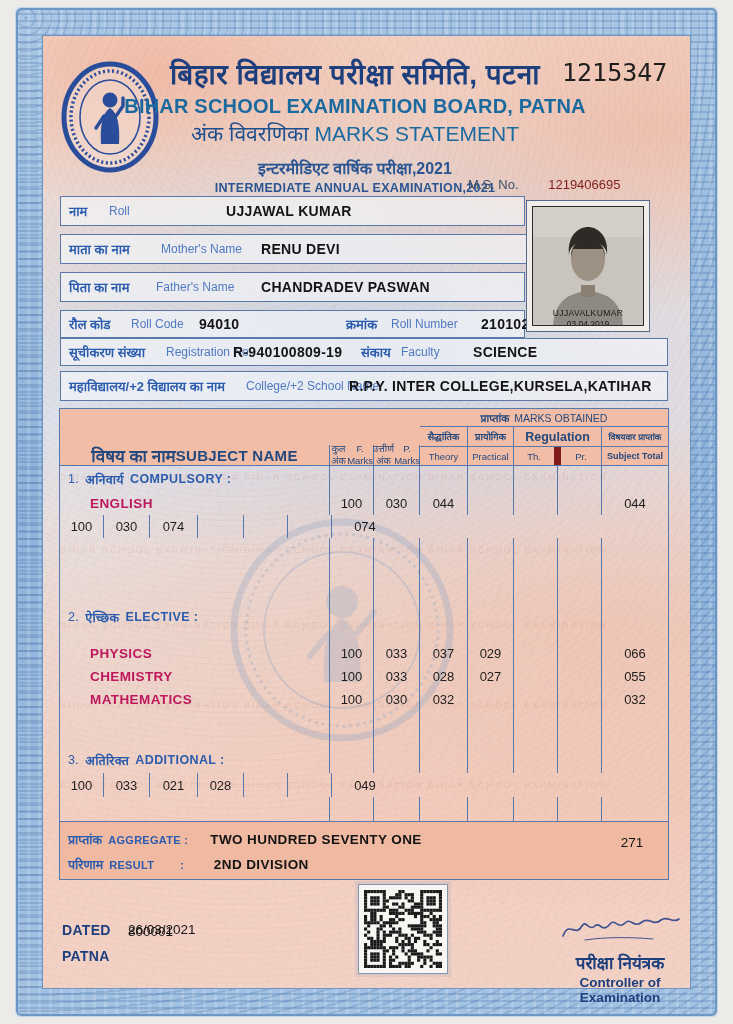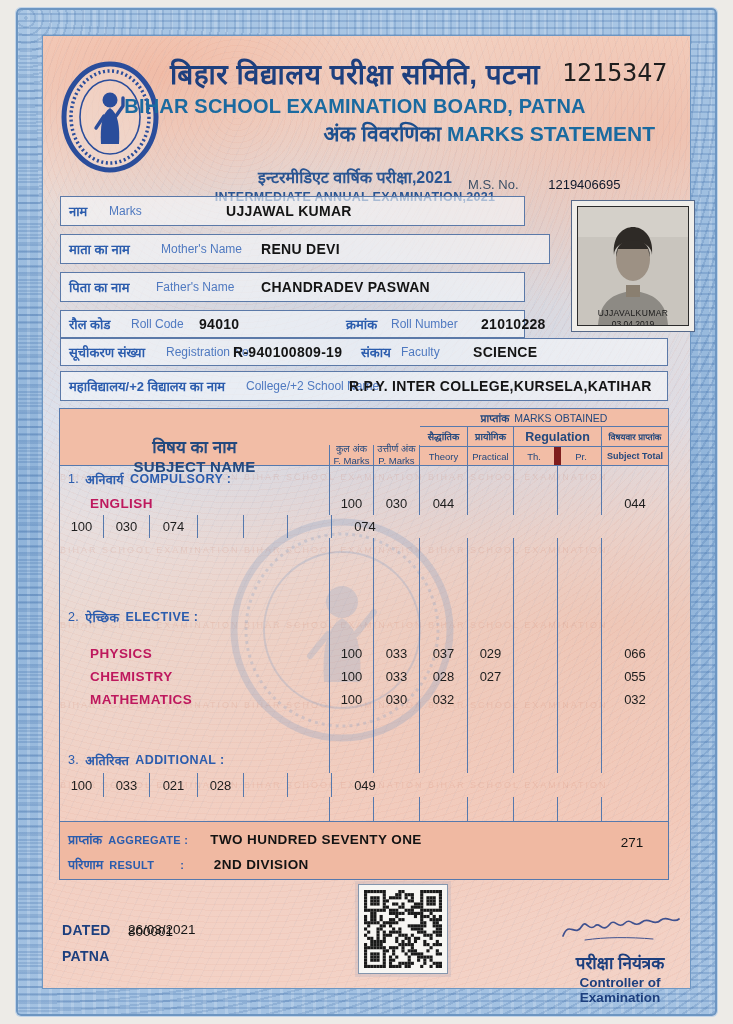--- a/index.html
+++ b/index.html
@@ -47,55 +47,55 @@
   .wm-text {
     position:absolute; left:60px; width:610px; overflow:hidden; white-space:nowrap;
     font-size:9px; letter-spacing:2px; color:#c2664a; opacity:.14; pointer-events:none;
   }
 
   
   .logo { position:absolute; left:60px; top:60px; width:100px; height:114px; }
   .title-block { position:absolute; left:55px; top:54px; width:600px; text-align:center; }
   .t-hi   { font-size:28px; font-weight:bold; color:#1d3f7e; letter-spacing:.5px; }
   .t-en   { font-size:20px; font-weight:bold; color:#1a6aa0; margin-top:3px; letter-spacing:.2px; }
-  .t-ms   { font-size:21px; font-weight:bold; color:#1a6aa0; margin-top:1px;text-align:right; }
+  .t-ms   { font-size:21px; font-weight:normal; color:#1a6aa0; margin-top:1px; }
   .t-ms .hi { color:#1d4f8e; }
-  .t-exhi { font-size:16px; font-weight:bold; color:#2a5592; margin-top:19px; }
+  .t-exhi { font-size:16px; font-weight:bold; color:#2a5592; margin-top:10px; }
   .t-exen { font-size:12.5px; font-weight:bold; color:#2a5592; margin-top:2px; letter-spacing:.3px; }
   .serial {
     position:absolute; left:562px; top:58px; width:145px;
     font-family:"DejaVu Sans Mono",monospace; font-size:25px; color:#1e1e1e;
   }
   .msno { position:absolute; top:177px; left:468px; font-size:13px; }
   .msno .lbl { color:#3c4f66; }
-  .msno .val { color:#0f172a; margin-left:26px; }
+  .msno .val { color:#7f1d1d; margin-left:26px; }
 
   
   .frow {
     position:absolute; left:60px; height:30px;
     border:1px solid #5b79a8; background:rgba(246,248,252,.62);
   }
   .frow .hi  { position:absolute; top:50%; transform:translateY(-50%); font-size:13px; font-weight:bold; color:#2b5cad; left:8px; white-space:nowrap; }
   .frow .en  { position:absolute; top:50%; transform:translateY(-50%); font-size:12px; color:#4f79c0; white-space:nowrap; }
   .frow .val { position:absolute; top:50%; transform:translateY(-50%); font-size:14px; font-weight:bold; color:#141414; white-space:nowrap; letter-spacing:.3px; }
 
   
   .photo-box {
-    position:absolute; left:571px; top:200px; width:124px; height:132px;
+    position:absolute; left:526px; top:200px; width:124px; height:132px;
     border:1px solid #56698a; background:#f0eeea; padding:5px;
   }
   .photo { position:relative; width:100%; height:100%; border:1px solid #2c2c2c; background:#cfccc6; overflow:hidden; }
   .photo svg { position:absolute; inset:0; }
   .photo .cap  { position:absolute; left:0; right:0; bottom:7px;  text-align:center; font-size:8.5px; color:#181818; letter-spacing:.4px; }
   .photo .capd { position:absolute; left:0; right:0; bottom:-4px; text-align:center; font-size:8.5px; color:#181818; }
 
   
   .mtable { position:absolute; left:59px; top:408px; width:610px; border:1px solid #5679ad; }
   .mt-header { display:flex; height:57px; background:#f2bda6; border-bottom:1px solid #5679ad; }
-  .hc { border-right:1px solid #5679ad; display:flex; flex-direction:column; justify-content:center; align-items:center; text-align:center; color:#24497e;margin-top:36px; }
+  .hc { border-right:1px solid #5679ad; display:flex; justify-content:center; align-items:center; text-align:center; color:#24497e;margin-top:36px; }
   .hc:last-child { border-right:none; }
   .hc-subject { width:270px; }
   .hc-subject .l1 { font-size:17px; font-weight:bold; }
   .hc-subject .l2 { font-size:15px; font-weight:bold; letter-spacing:.3px; }
   .hc-fm, .hc-pm { width:44px; font-size:9.5px; line-height:1.25; }
   .hc-pm { width:46px; }
   .rgrp { width:248px; display:flex; flex-direction:column; }
   .rgrp-top { height:18px; border-bottom:1px solid #5679ad; display:flex; justify-content:center; align-items:center; font-size:10.5px; color:#24497e; }
   .rgrp-top .hi { font-weight:bold; margin-right:5px; }
   .rgrp-cols { flex:1; display:flex; }
@@ -188,21 +188,21 @@
   </div>
   <div class="serial">1215347</div>
 
   <div class="msno">
     <span class="lbl">M.S. No.</span>
     <span class="val">1219406695</span>
   </div>
 
   <div class="frow" style="top:196px; width:465px;">
     <span class="hi">नाम</span>
-    <span class="en" style="left:48px">Marks</span>
+    <span class="en" style="left:48px">Roll</span>
     <span class="val" style="left:165px">UJJAWAL KUMAR</span>
   </div>
   <div class="frow" style="top:234px; width:490px;">
     <span class="hi">माता का नाम</span>
     <span class="en" style="left:100px">Mother's Name</span>
     <span class="val" style="left:200px">RENU DEVI</span>
   </div>
   <div class="frow" style="top:272px; width:465px;">
     <span class="hi">पिता का नाम</span>
     <span class="en" style="left:95px">Father's Name</span>

